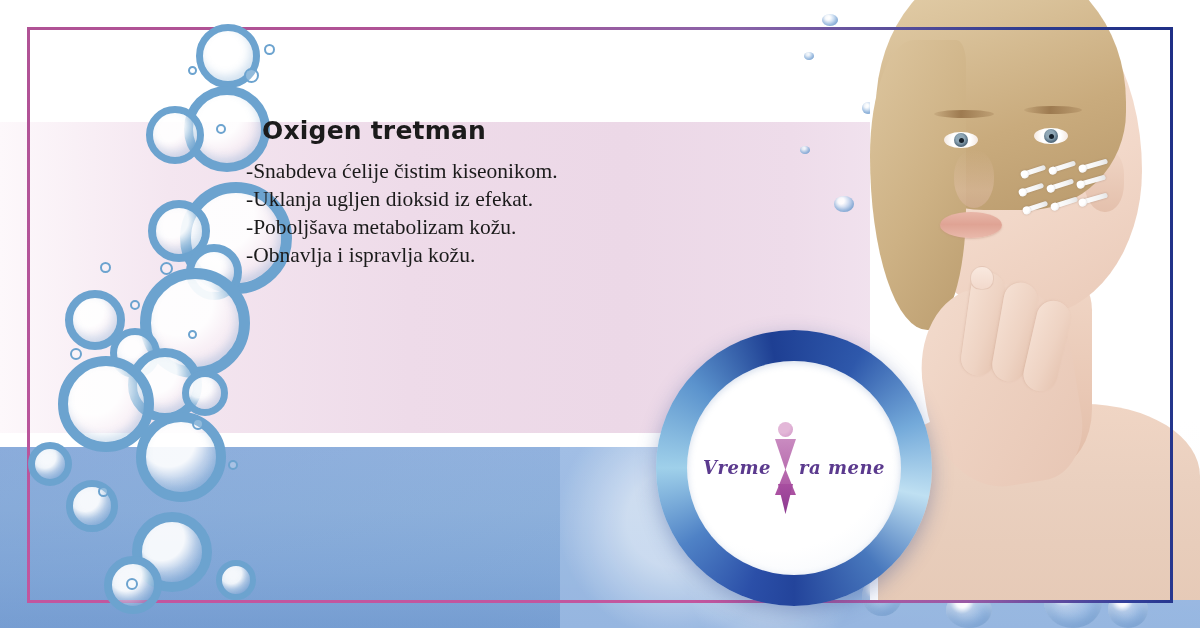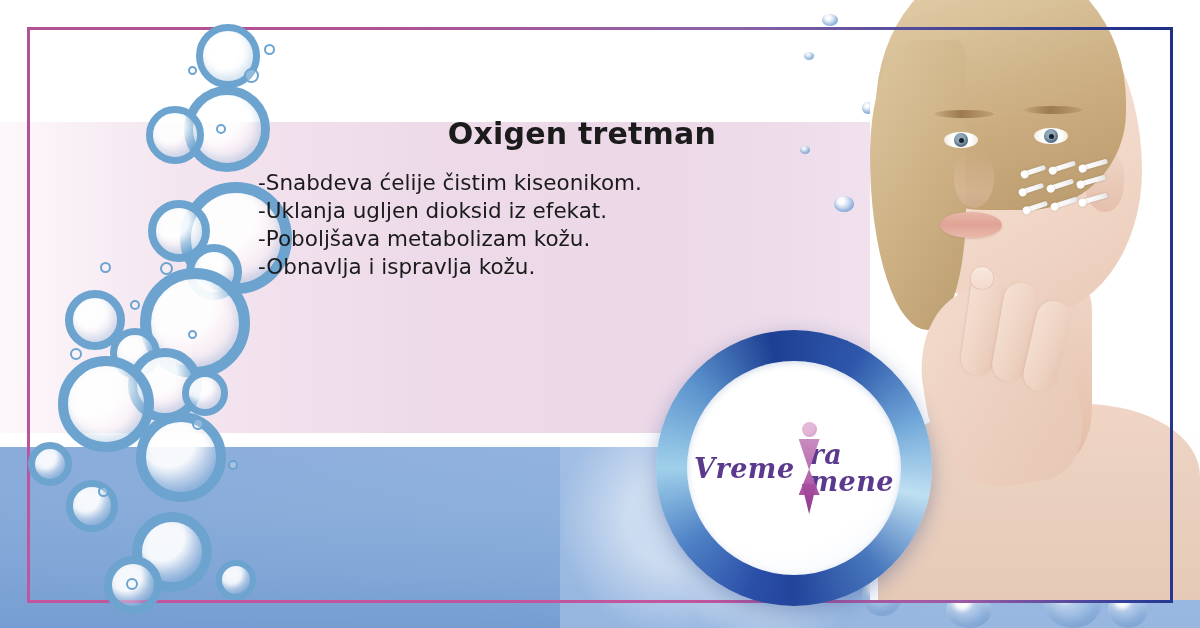--- a/index.html
+++ b/index.html
@@ -219,21 +219,21 @@
     display: flex; align-items: center; justify-content: center;
   }
   .logo-wrap {
     position: relative; width: 200px; height: 110px;
     display: flex; align-items: center; justify-content: center;
   }
   .logo-part {
     font-family: "DejaVu Serif", serif;
     font-style: italic;
     font-weight: 700;
-    font-size: 27px;
+    font-size: 18px;
     color: #5b3a8e;
     letter-spacing: .5px;
     line-height: 1;
   }
   .logo-fig {
     position: relative; width: 26px; height: 92px; margin: 0 1px;
   }
   .fig-head {
     position:absolute; left: 6px; top: 0px; width: 15px; height: 15px; border-radius:50%;
     background: radial-gradient(circle at 35% 30%, #e3b7d8 0 45%, #cf94c6 100%);
@@ -254,24 +254,24 @@
     clip-path: polygon(0 0, 100% 0, 50% 100%);
   }
 
   
   .copy {
     position: absolute; left: 246px; top: 116px; width: 470px;
     color: #1b1b1b;
     font-family: "DejaVu Sans", sans-serif;
   }
   .copy-title {
-    font-size: 30px; font-weight: 700; text-align: right;
-    margin: 0 0 18px 0; padding-left: 16px; letter-spacing: .2px;
-  }
-  .copy-list { list-style: none; margin: 12px; padding: 0; }
+    font-size: 25px; font-weight: 700; text-align: left;
+    margin: 0 0 12px 0; padding-left: 16px; letter-spacing: .2px;
+  }
+  .copy-list { list-style: none; margin: 0; padding: 0; font-family: Liberation Serif, serif; }
   .copy-list li {
     font-size: 21.5px; line-height: 1.31; font-weight: 400;
     margin: 0; white-space: pre-line;
   }
 </style>
 </head>
 <body>
 
 <div id="stage">
 

